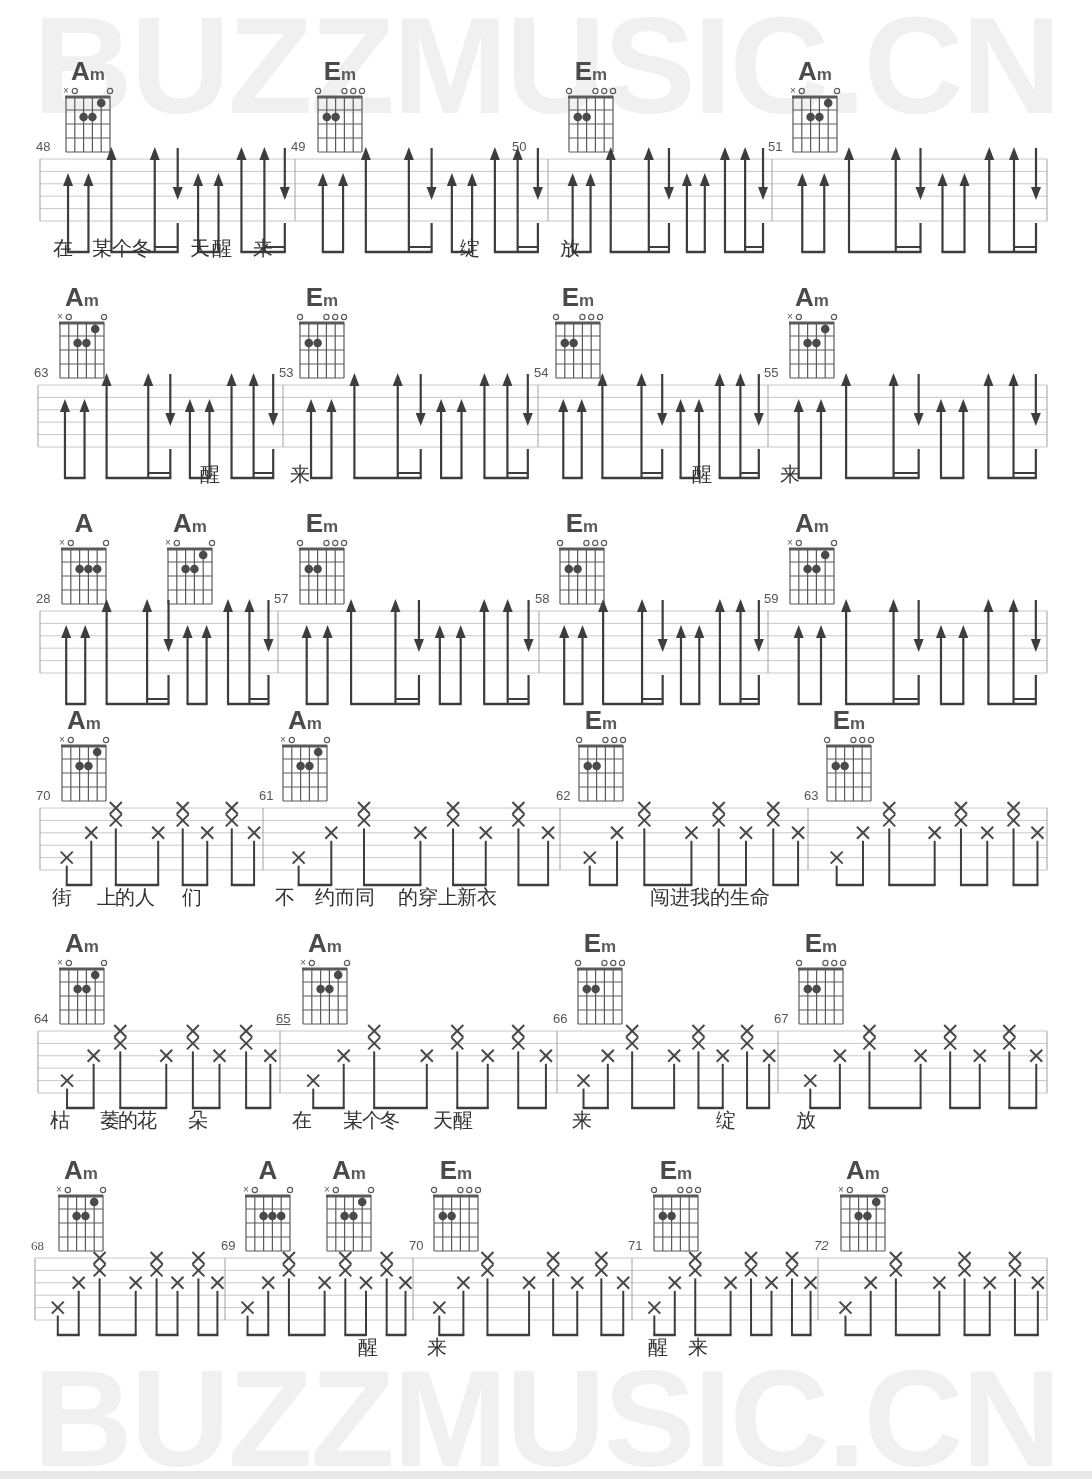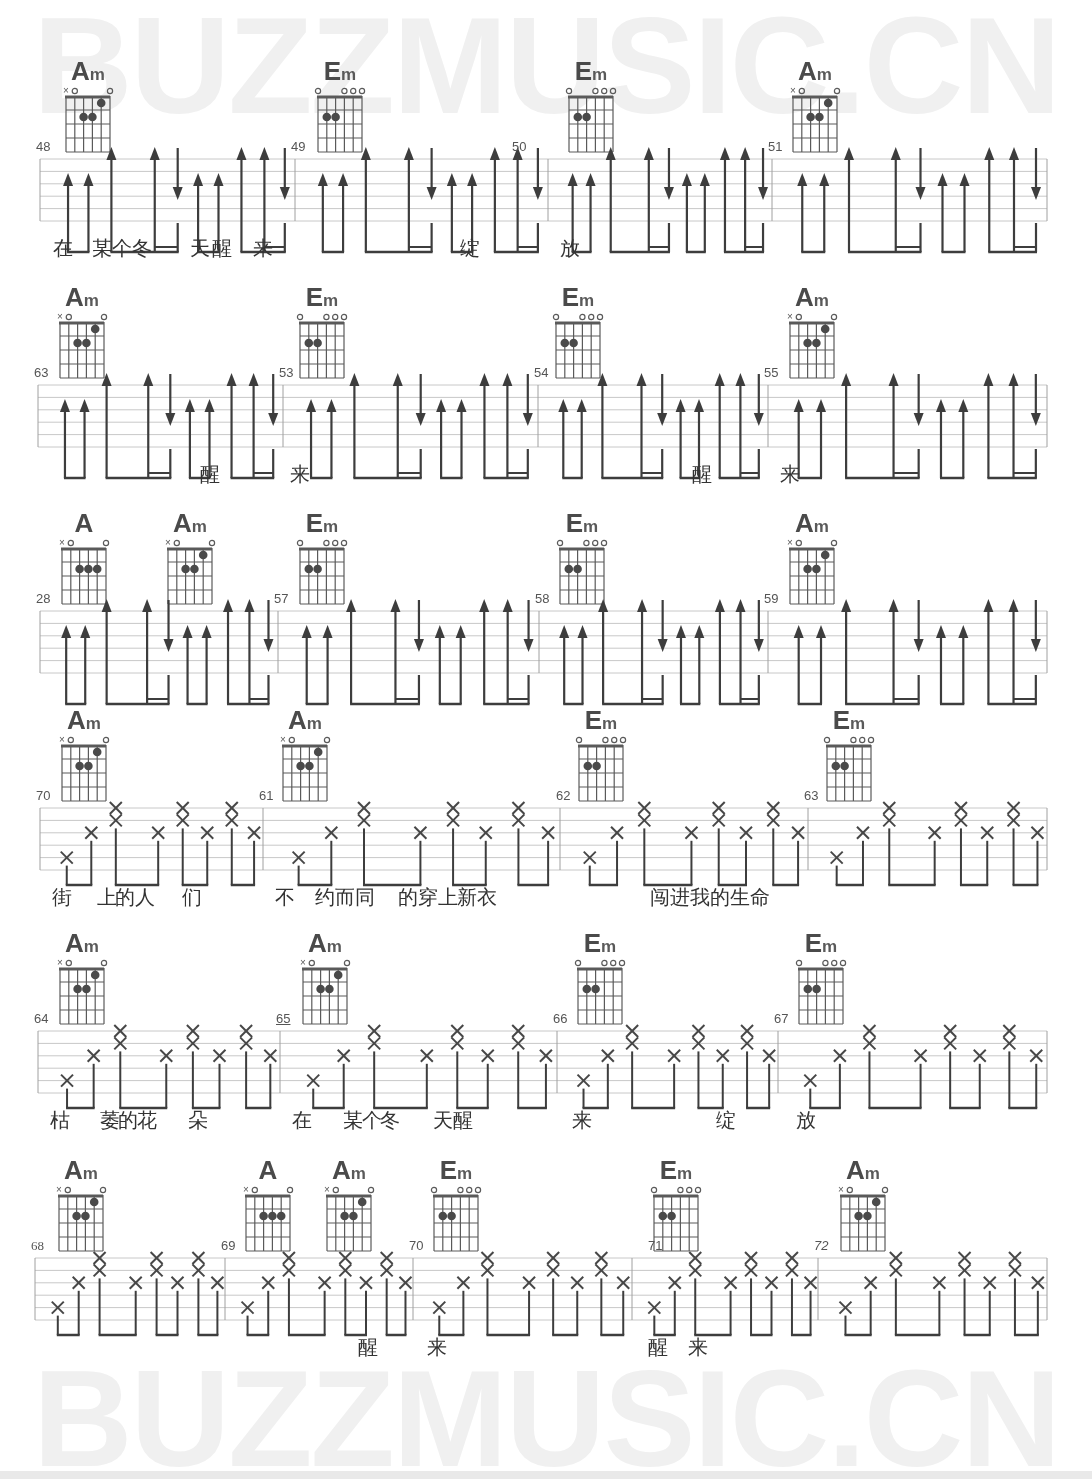--- a/index.html
+++ b/index.html
@@ -1481,21 +1481,21 @@
           <line x1="1031.84" y1="61.8" x2="1043.84" y2="49.8" stroke="#474747" stroke-width="2"></line>
           <line x1="1037.84" y1="63.8" x2="1037.84" y2="108" stroke="#3d3d3d" stroke-width="2"></line>
           <line x1="844.48" y1="108" x2="871.67" y2="108" stroke="#3d3d3d" stroke-width="2.5"></line>
           <line x1="894.86" y1="108" x2="940.37" y2="108" stroke="#3d3d3d" stroke-width="2.5"></line>
           <line x1="963.56" y1="108" x2="990.75" y2="108" stroke="#3d3d3d" stroke-width="2.5"></line>
           <line x1="1013.94" y1="108" x2="1038.84" y2="108" stroke="#3d3d3d" stroke-width="2.5"></line>
         </svg>
         <div class="measure-number" style="left: 31px; font-family: Liberation Serif, serif;">68</div>
         <div class="measure-number" style="left: 221px;">69</div>
         <div class="measure-number" style="left: 409px;">70</div>
-        <div class="measure-number" style="left: 628px; margin-left: 20px;">71</div>
+        <div class="measure-number" style="left: 628px;">71</div>
         <div class="measure-number" style="left: 814px; font-style: italic;">72</div>
         <div class="lyric-char" style="left: 368px;">醒</div>
         <div class="lyric-char" style="left: 437px;">来</div>
         <div class="lyric-char" style="left: 658px;">醒</div>
         <div class="lyric-char" style="left: 698px;">来</div>
       </div>
     </div>
 
   <div class="bottom-strip"></div>
 </div>

